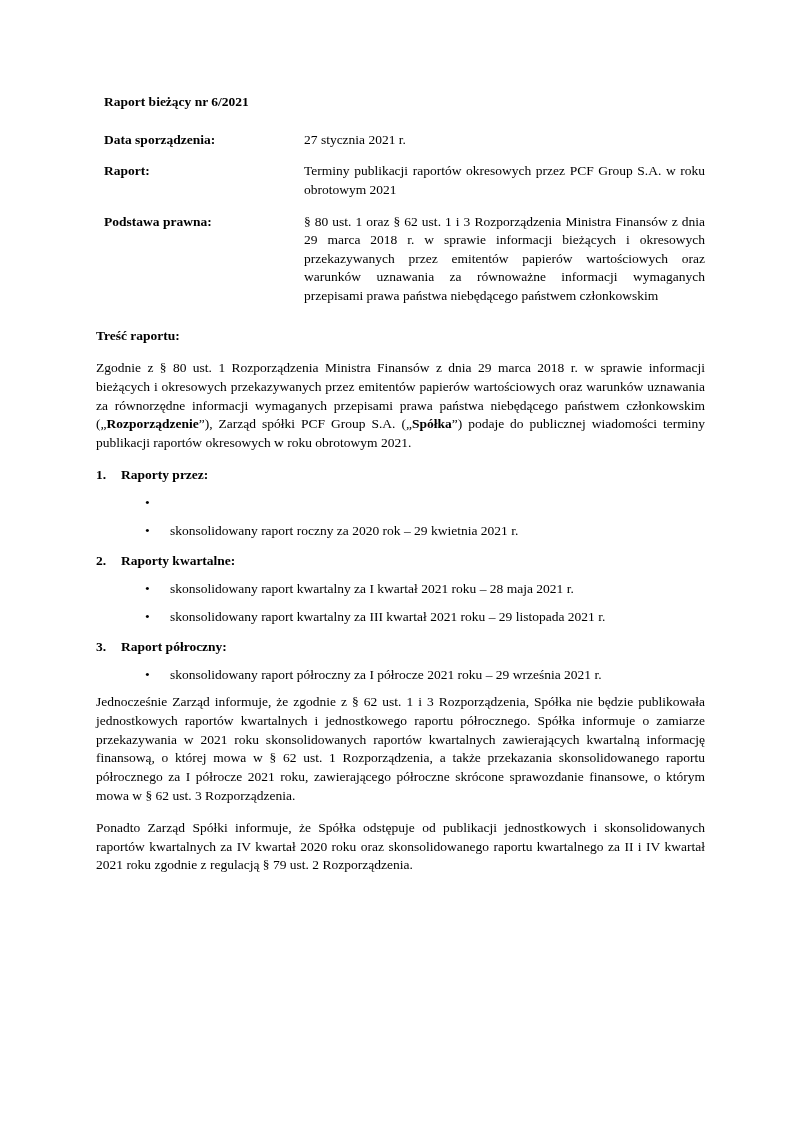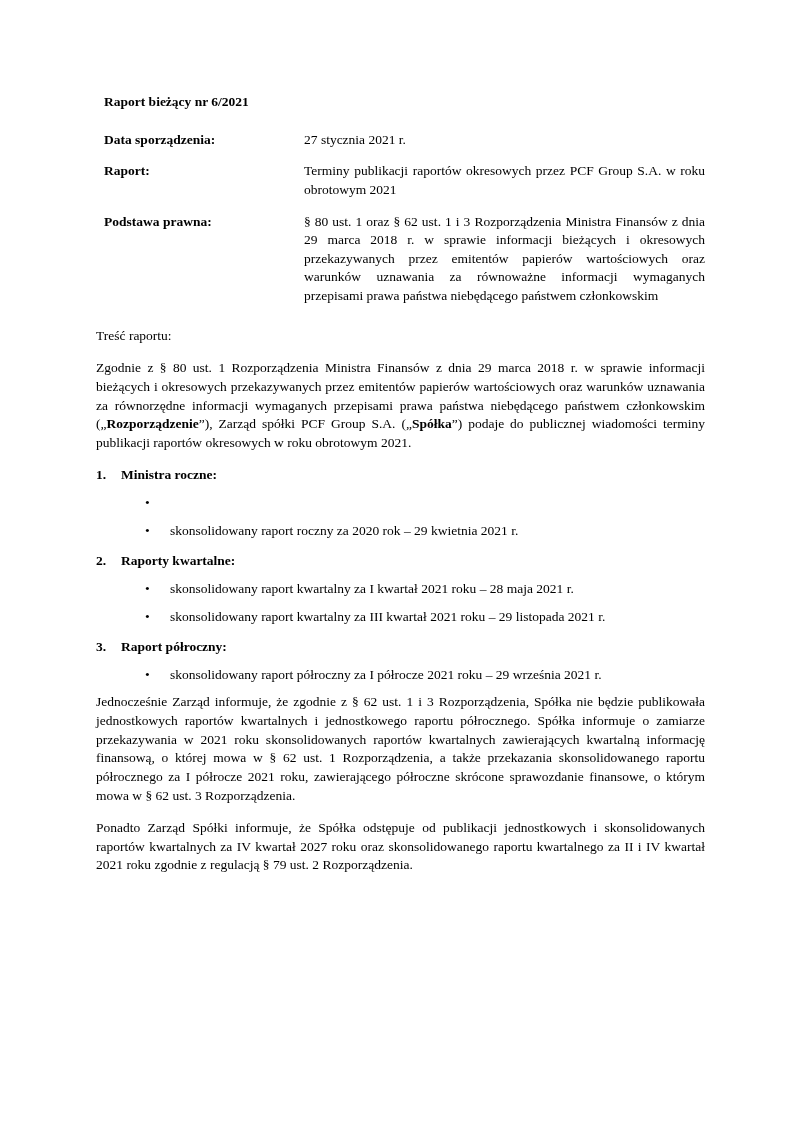--- a/index.html
+++ b/index.html
@@ -33,21 +33,21 @@
   }
   .meta-label {
     flex: 0 0 200px;
     font-weight: bold;
   }
   .meta-value {
     flex: 1;
     text-align: justify;
   }
   .content-heading {
-    font-weight: normal;
+    font-weight: bold;
     margin: 21px 0 14px 0;
   }
   p.para {
     text-align: justify;
     margin: 0 0 14px 0;
   }
   .section-heading {
     display: flex;
     font-weight: bold;
     margin: 12px 0 9px 0;
@@ -92,21 +92,21 @@
     </div>
   </div>
 
   <div class="content-heading">Treść raportu:</div>
 
   <p class="para"><span>Zgodnie z § 80 ust. 1 Rozporządzenia Ministra Finansów z dnia 29 marca 2018 r. w sprawie informacji bieżących i okresowych przekazywanych przez emitentów papierów wartościowych oraz warunków uznawania za równorzędne informacji wymaganych przepisami prawa państwa niebędącego państwem członkowskim („</span><b>Rozporządzenie</b><span>”), Zarząd spółki PCF Group S.A. („</span><b>Spółka</b><span>”) podaje do publicznej wiadomości terminy publikacji raportów okresowych w roku obrotowym 2021.</span></p>
 
   <div>
     <div class="section-heading">
       <span class="section-number">1.</span>
-      <span>Ministra roczne:</span>
+      <span>Raporty przez:</span>
     </div>
     <div class="bullet-item">
       <span class="bullet">•</span>
     </div>
     <div class="bullet-item">
       <span class="bullet">•</span>
       <span class="bullet-text">skonsolidowany raport roczny za 2020 rok – 29 kwietnia 2021 r.</span>
     </div>
   </div>
 
@@ -130,15 +130,15 @@
       <span class="section-number">3.</span>
       <span>Raport półroczny:</span>
     </div>
     <div class="bullet-item">
       <span class="bullet">•</span>
       <span class="bullet-text">skonsolidowany raport półroczny za I półrocze 2021 roku – 29 września 2021 r.</span>
     </div>
   </div>
 
   <p class="para closing">Jednocześnie Zarząd informuje, że zgodnie z § 62 ust. 1 i 3 Rozporządzenia, Spółka nie będzie publikowała jednostkowych raportów kwartalnych i jednostkowego raportu półrocznego. Spółka informuje o zamiarze przekazywania w 2021 roku skonsolidowanych raportów kwartalnych zawierających kwartalną informację finansową, o której mowa w § 62 ust. 1 Rozporządzenia, a także przekazania skonsolidowanego raportu półrocznego za I półrocze 2021 roku, zawierającego półroczne skrócone sprawozdanie finansowe, o którym mowa w § 62 ust. 3 Rozporządzenia.</p>
-  <p class="para">Ponadto Zarząd Spółki informuje, że Spółka odstępuje od publikacji jednostkowych i skonsolidowanych raportów kwartalnych za IV kwartał 2027 roku oraz skonsolidowanego raportu kwartalnego za II i IV kwartał 2021 roku zgodnie z regulacją § 79 ust. 2 Rozporządzenia.</p>
+  <p class="para">Ponadto Zarząd Spółki informuje, że Spółka odstępuje od publikacji jednostkowych i skonsolidowanych raportów kwartalnych za IV kwartał 2020 roku oraz skonsolidowanego raportu kwartalnego za II i IV kwartał 2021 roku zgodnie z regulacją § 79 ust. 2 Rozporządzenia.</p>
 
 </div>
 
 </body></html>

